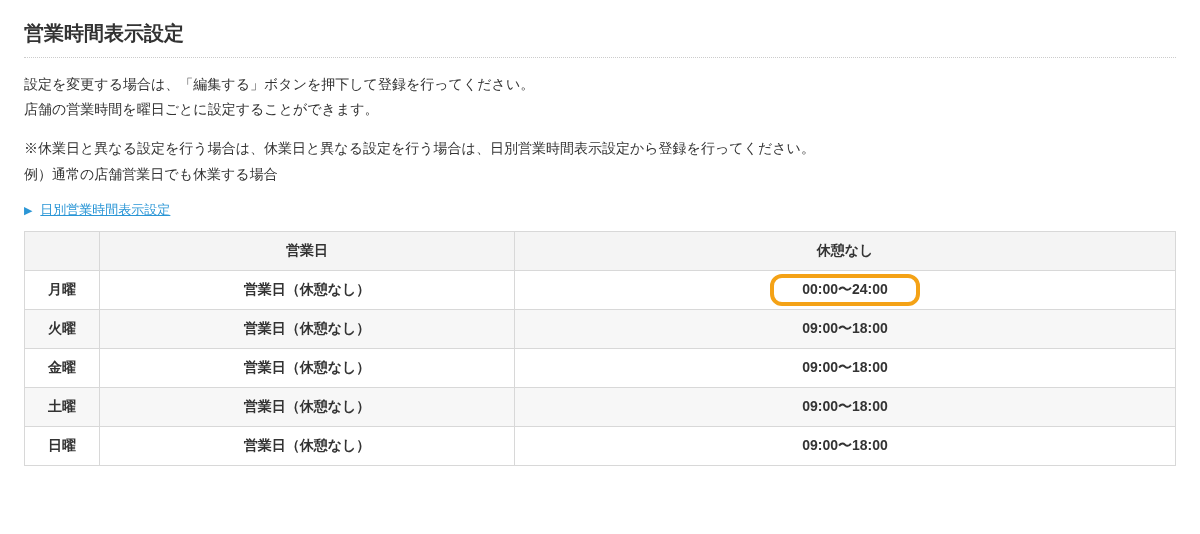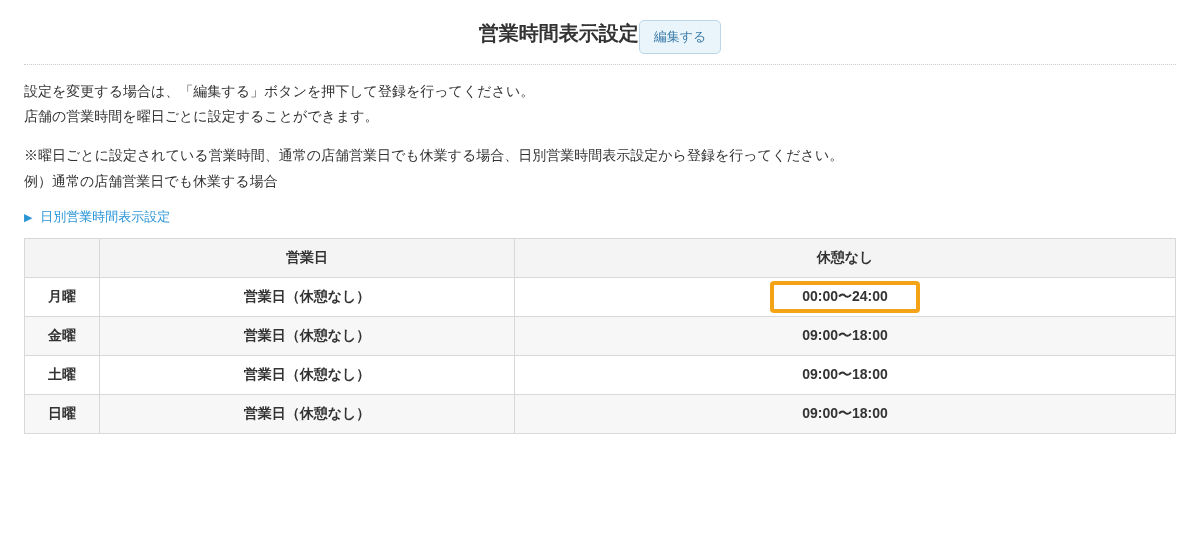--- a/index.html
+++ b/index.html
@@ -6,21 +6,21 @@
     body {
       font-family: -apple-system, BlinkMacSystemFont, "Hiragino Sans", "Hiragino Kaku Gothic ProN", Meiryo, sans-serif;
       background: #fff;
       color: #333;
       font-size: 14px;
       padding: 20px 24px;
       width: 1200px;
     }
     .header-row {
       display: flex;
-      justify-content: center;
+      justify-content: space-between;
       align-items: flex-start;
       border-bottom: 1px dotted #ccc;
       padding-bottom: 10px;
       margin-bottom: 14px;
     }
     .page-title {
       font-size: 20px;
       font-weight: 700;
       color: #333;
     }
@@ -49,20 +49,21 @@
     .link-triangle {
       color: #2b96d6;
       font-size: 11px;
       margin-right: 4px;
       vertical-align: middle;
     }
     .link-text {
       color: #2b96d6;
       font-size: 13px;
       cursor: pointer;
+      text-decoration: underline;
     }
     table.schedule {
       width: 100%;
       border-collapse: collapse;
       table-layout: fixed;
     }
     table.schedule th, table.schedule td {
       border: 1px solid #d8d8d8;
       text-align: center;
       padding: 10px 8px;
@@ -74,40 +75,39 @@
       background: #f4f4f4;
     }
     table.schedule .col-day { width: 75px; }
     table.schedule .col-status { width: 415px; }
     table.schedule .col-time { width: auto; }
     table.schedule tbody tr:nth-child(even) td {
       background: #f7f7f7;
     }
     .highlight-box {
       border: 4px solid #f4a216;
-      border-radius: 4px;
+      border-radius: 12px;
       display: inline-block;
       padding: 3px 28px;
     }
   </style>
 </head>
 <body>
 
 <div class="header-row">
   <h1 class="page-title">営業時間表示設定</h1>
-  <button class="edit-btn">編集する</button>
 </div>
 
 <div class="description">
   <div>設定を変更する場合は、「編集する」ボタンを押下して登録を行ってください。</div>
   <div>店舗の営業時間を曜日ごとに設定することができます。</div>
 </div>
 
 <div class="note">
-  <div>※曜日ごとに設定されている営業時間、通常の店舗営業日でも休業する場合、日別営業時間表示設定から登録を行ってください。</div>
+  <div>※休業日と異なる設定を行う場合は、休業日と異なる設定を行う場合は、日別営業時間表示設定から登録を行ってください。</div>
   <div>例）通常の店舗営業日でも休業する場合</div>
 </div>
 
 <div class="link-row">
   <span class="link-triangle">▶</span>
   <span class="link-text">日別営業時間表示設定</span>
 </div>
 
 <table class="schedule">
   <colgroup>
@@ -122,20 +122,25 @@
       <th>休憩なし</th>
     </tr>
   </thead>
   <tbody id="schedule-body">
       <tr>
         <td>月曜</td>
         <td>営業日（休憩なし）</td>
         <td style="padding: 3px 8px;"><span class="highlight-box">00:00〜24:00</span></td>
       </tr>
       <tr>
+        <td>火曜</td>
+        <td>営業日（休憩なし）</td>
+        <td>09:00〜18:00</td>
+      </tr>
+      <tr>
         <td>金曜</td>
         <td>営業日（休憩なし）</td>
         <td>09:00〜18:00</td>
       </tr>
       <tr>
         <td>土曜</td>
         <td>営業日（休憩なし）</td>
         <td>09:00〜18:00</td>
       </tr>
       <tr>

